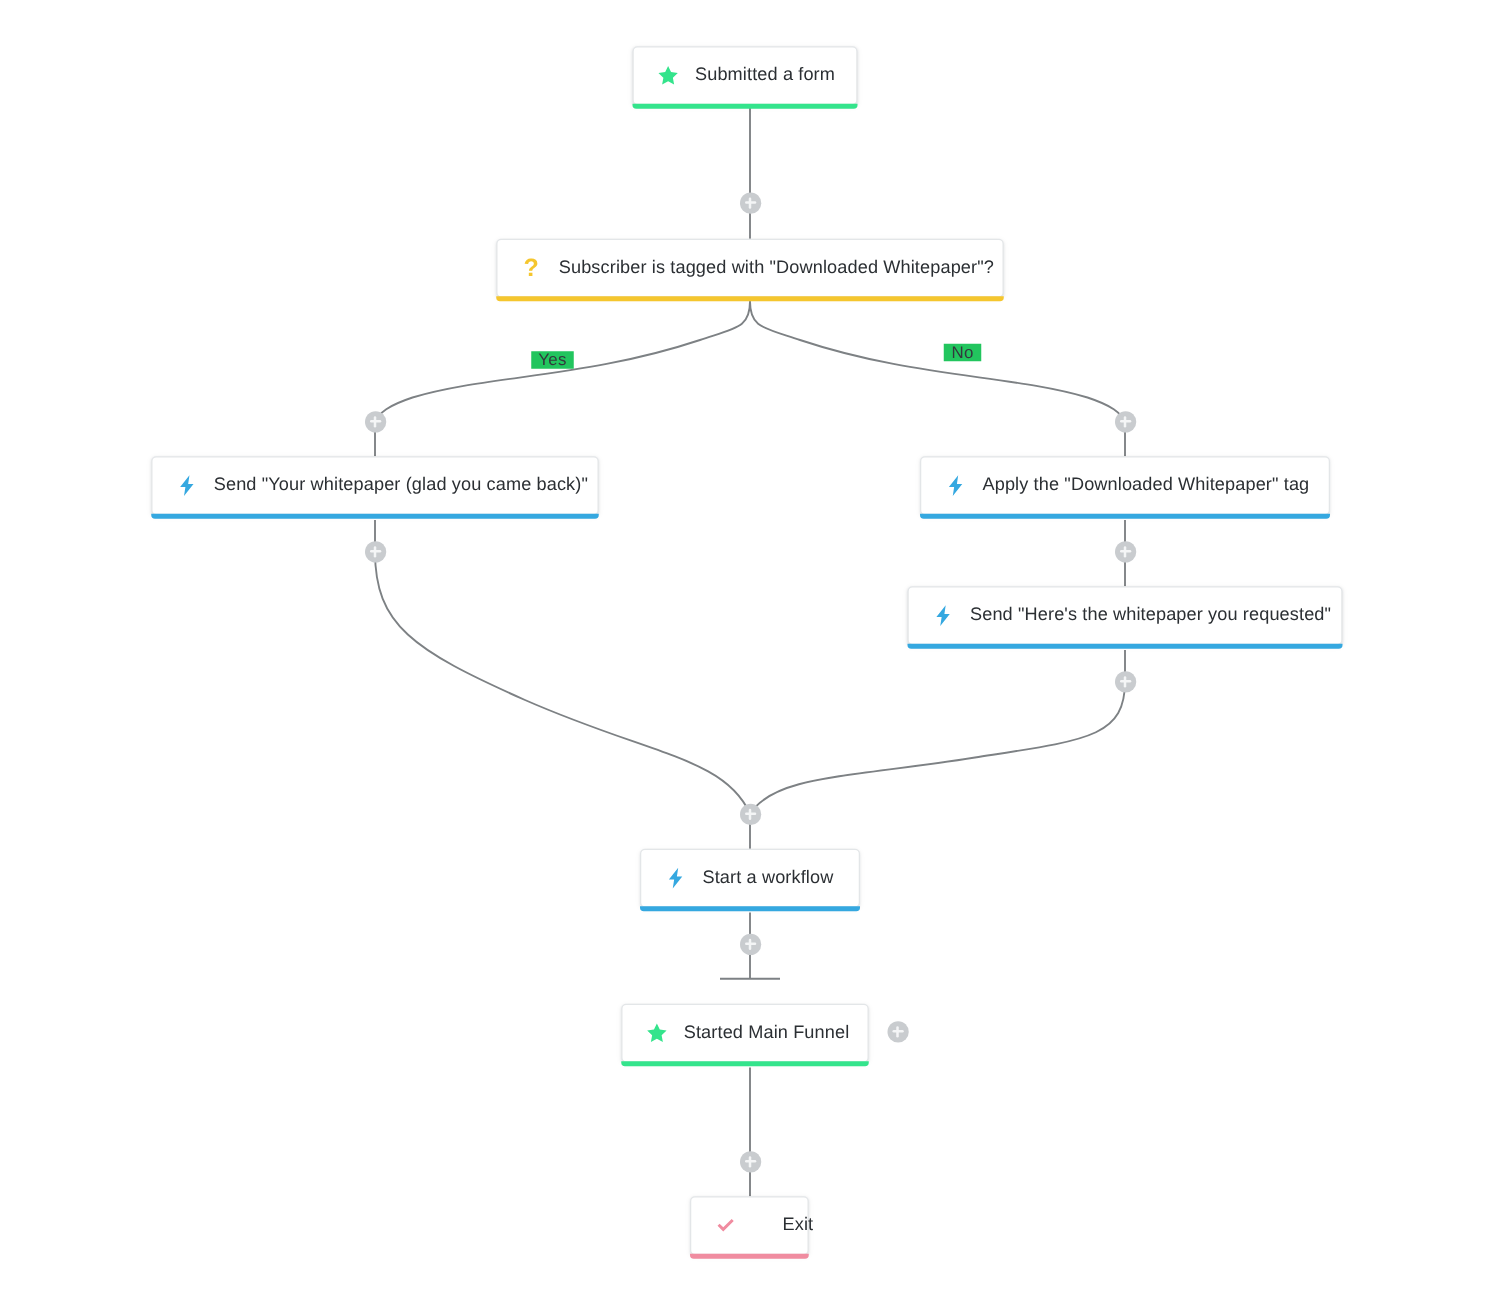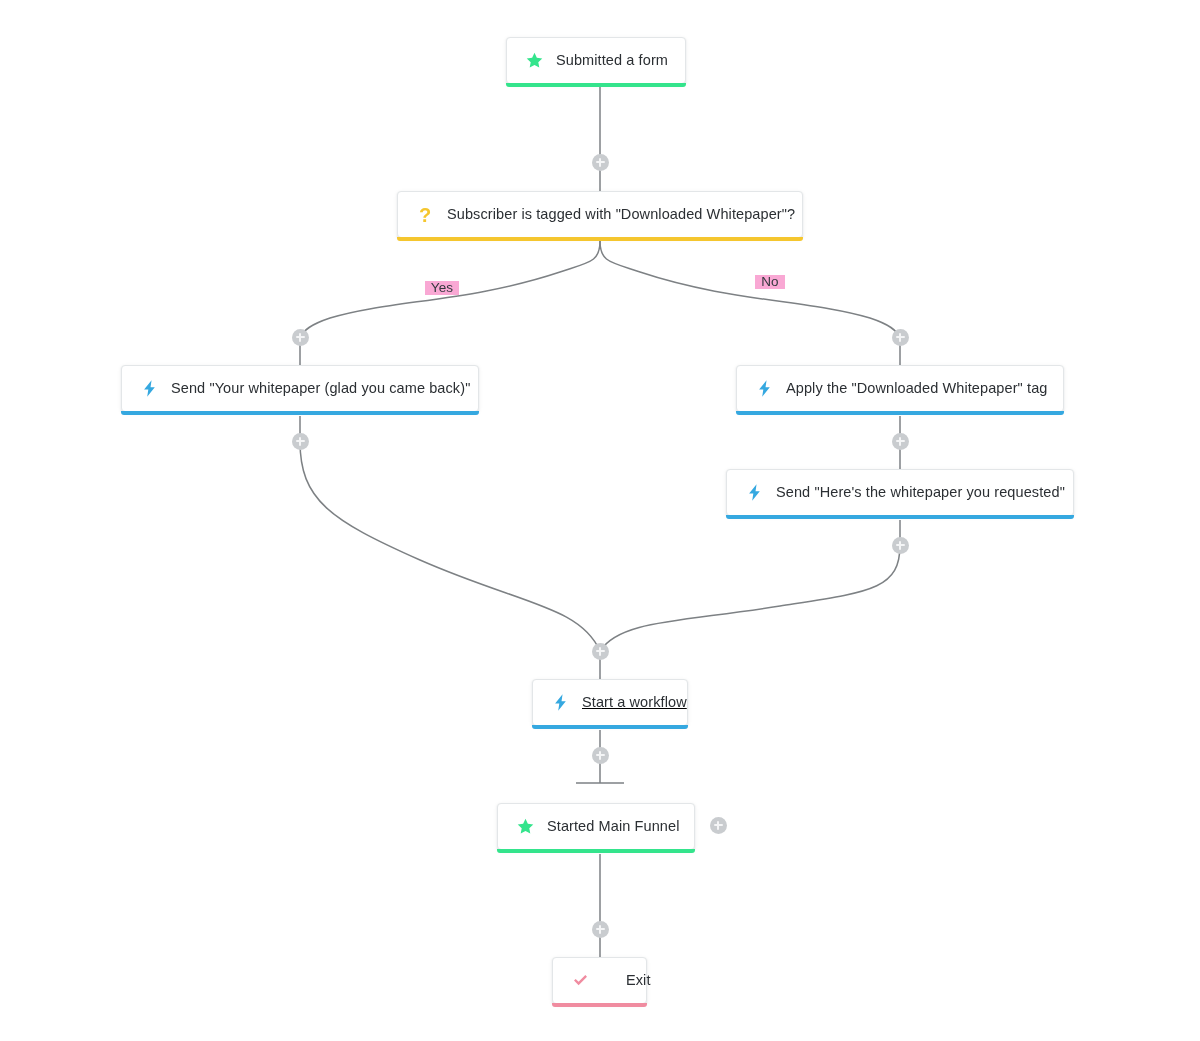--- a/index.html
+++ b/index.html
@@ -90,21 +90,21 @@
     border-radius: 1px;
   }
   .plus-btn::before { width: 9px; height: 2.2px; }
   .plus-btn::after  { width: 2.2px; height: 9px; }
 
   .branch-label {
     position: absolute;
     font-size: 13.5px;
     color: #33383d;
     letter-spacing: 0.2px;
-    background: #f9a8d4;
+    background: #22c55e;
     padding: 0 6px;
     line-height: 1;
     white-space: nowrap;
   }
 </style>
 </head>
 <body>
 
 <div id="canvas">
 
@@ -165,21 +165,21 @@
       </div>
       <div class="node" style="left: 726px; top: 469px; width: 348px;">
         <span class="ico">
           <svg width="19" height="19" viewBox="0 0 24 24">
             <path d="M14.6 1.5L5.2 13.4h5.3L9.1 22.5l9.6-12.1h-5.4z" fill="#35a8e0"></path>
           </svg>
         </span>
         <span class="lbl">Send "Here's the whitepaper you requested"</span>
         <span class="accent" style="background: rgb(53, 168, 224);"></span>
       </div>
-      <div class="node" style="left: 532px; top: 679px; width: 156px; text-decoration: underline;">
+      <div class="node" style="left: 512px; top: 679px; width: 176px;">
         <span class="ico">
           <svg width="19" height="19" viewBox="0 0 24 24">
             <path d="M14.6 1.5L5.2 13.4h5.3L9.1 22.5l9.6-12.1h-5.4z" fill="#35a8e0"></path>
           </svg>
         </span>
         <span class="lbl">Start a workflow</span>
         <span class="accent" style="background: rgb(53, 168, 224);"></span>
       </div>
       <div class="node" style="left: 497px; top: 803px; width: 198px;">
         <span class="ico">

